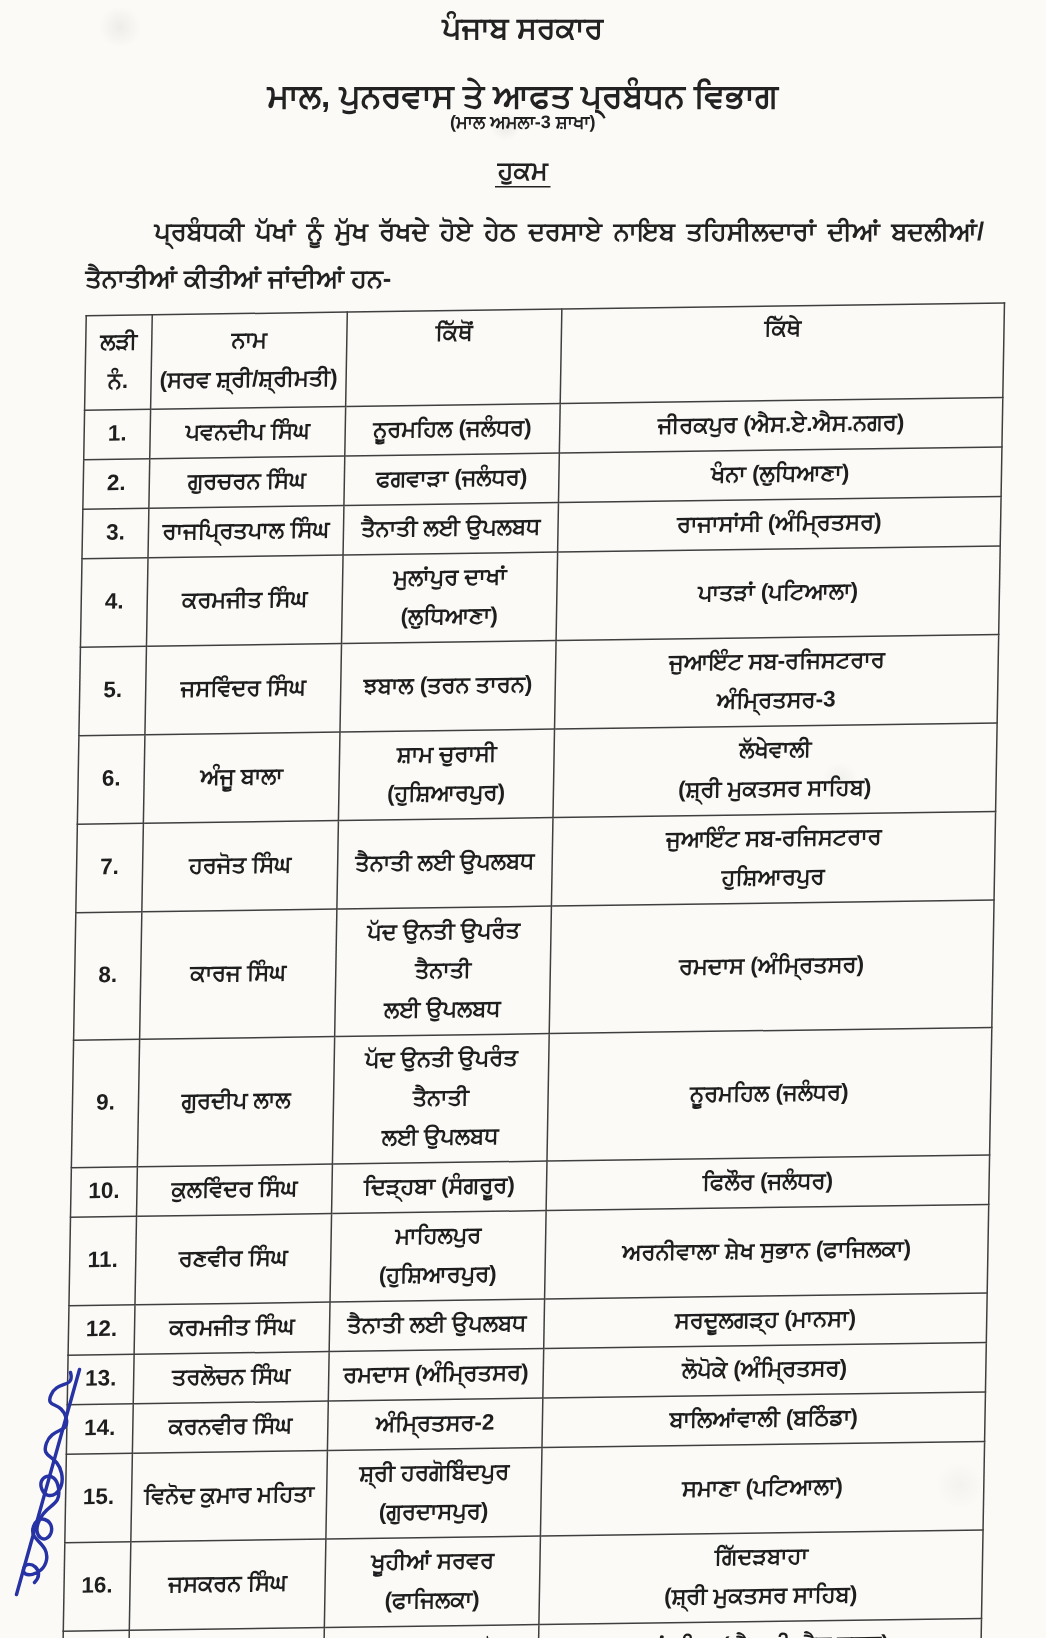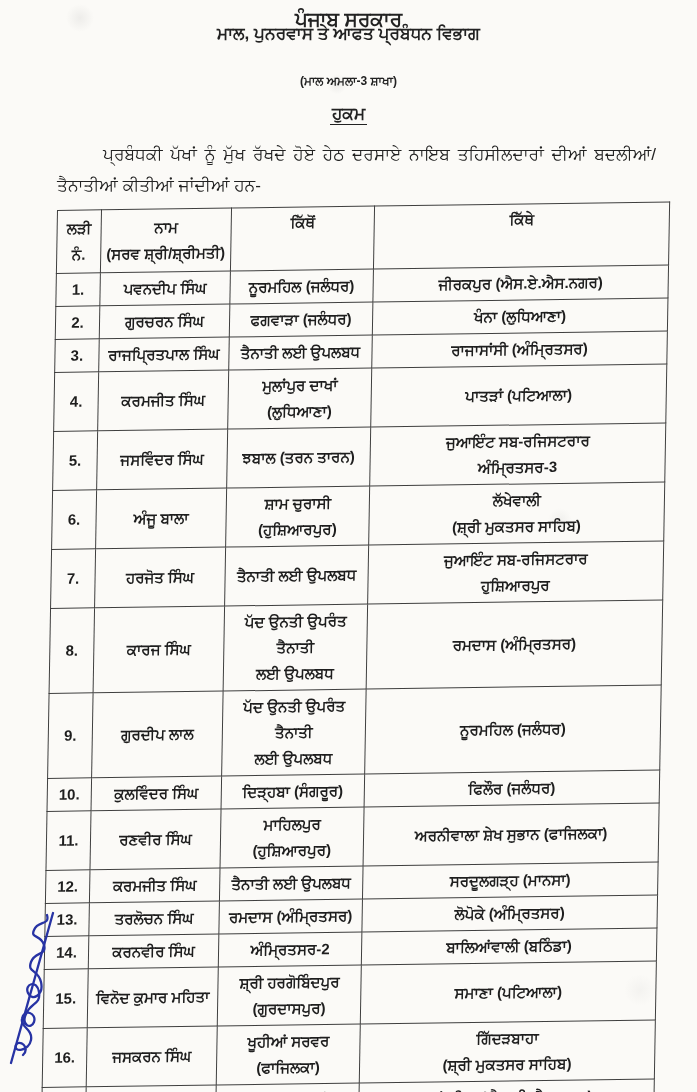--- a/index.html
+++ b/index.html
@@ -9,27 +9,27 @@
       radial-gradient(circle at 80px 18px, rgba(120,120,120,0.10), transparent 14px),
       radial-gradient(circle at 337px 84px, rgba(120,120,120,0.12), transparent 10px),
       radial-gradient(circle at 560px 520px, rgba(120,120,120,0.08), transparent 12px),
       radial-gradient(circle at 640px 990px, rgba(120,120,120,0.06), transparent 16px),
       #fbfaf7;
     font-family:"Liberation Sans","DejaVu Sans",sans-serif;
     color:#222222;
   }
   .center-line{position:absolute;left:0;width:100%;text-align:center;font-weight:600;}
   .gov{top:8px;font-size:20px;}
-  .dept{top:24px;font-size:17px;}
+  .dept{top:51px;font-size:22px;}
   .branch{top:74px;font-size:12px;}
   .order{top:104px;font-size:17px;}
   .order span{border-bottom:1.6px solid #222;padding:0 2px 1px 2px;}
   .intro{
     position:absolute;top:139px;left:57px;width:599px;
-    font-size:17px;line-height:31px;font-weight:400;
+    font-size:17px;line-height:31px;font-weight:700;
     text-align:justify;text-indent:46px;
   }
   .table-wrap{
     position:absolute;left:57px;top:210px;width:613px;
     transform:skewX(-1deg) skewY(-0.8deg);transform-origin:top left;
   }
   table{width:100%;border-collapse:collapse;table-layout:fixed;background:transparent;}
   col.c1{width:44px;} col.c2{width:130px;} col.c3{width:143px;}
   th,td{
     border:1.4px solid #3f3f3f;

